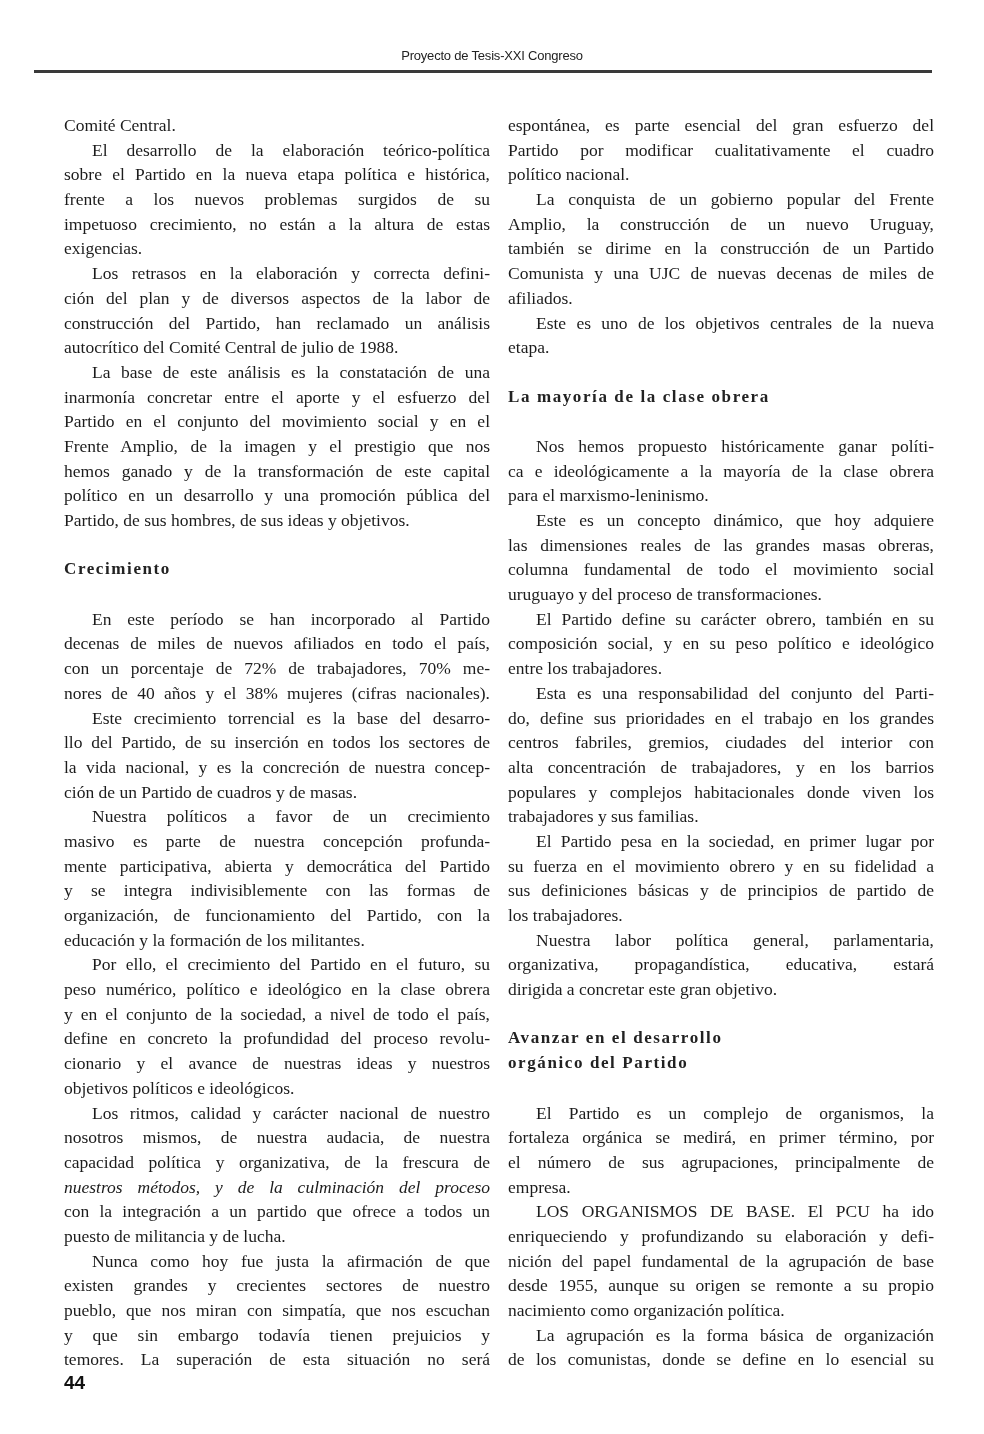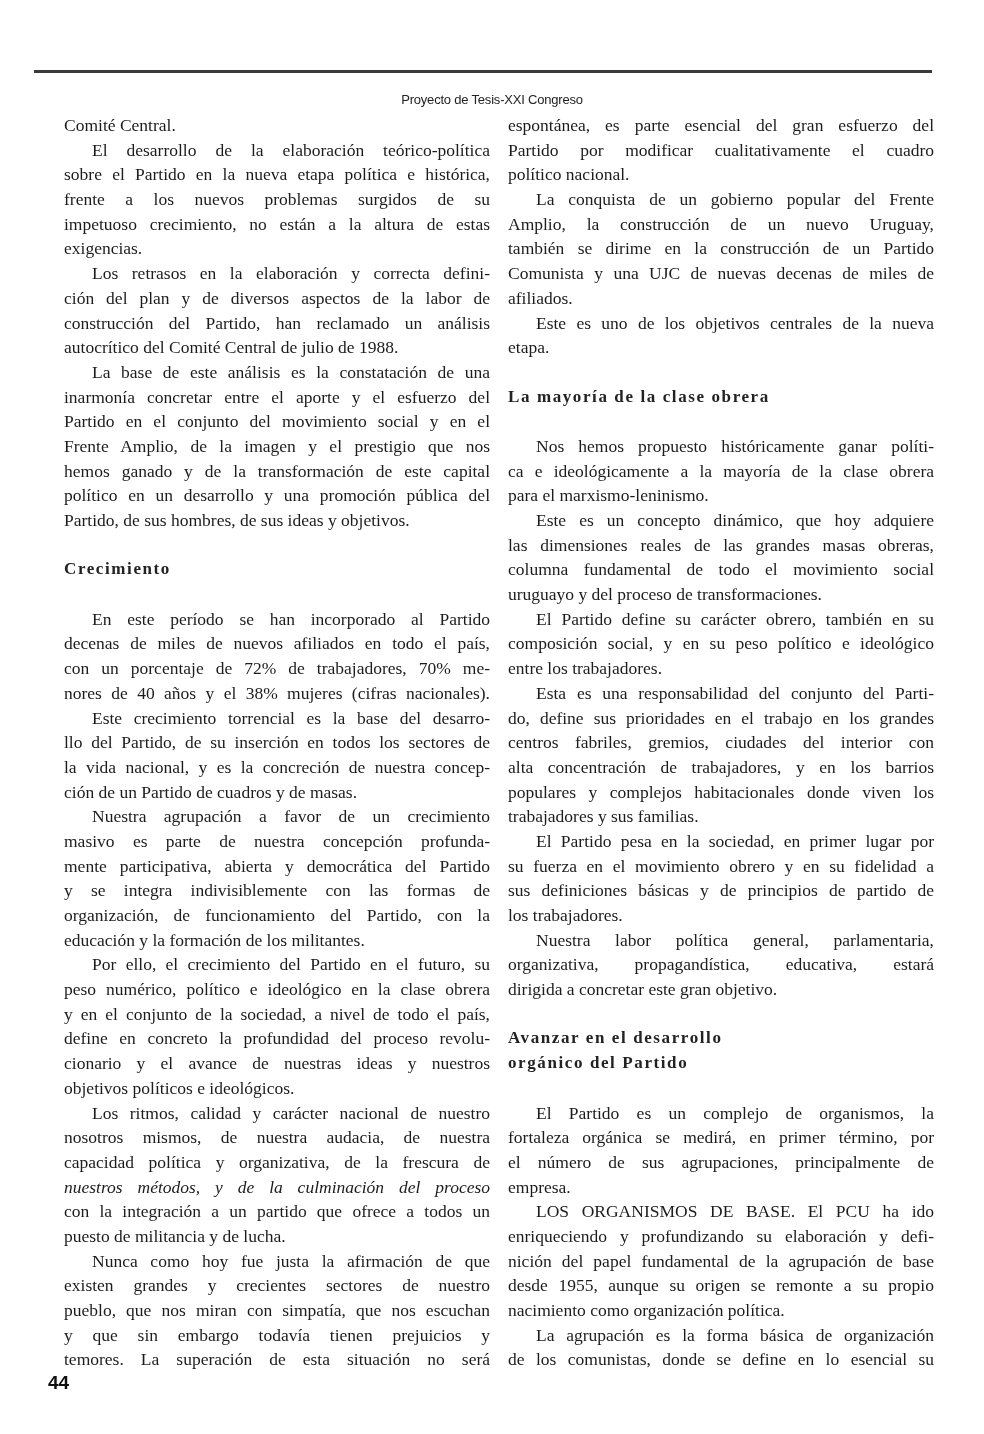--- a/index.html
+++ b/index.html
@@ -1,19 +1,19 @@
 <!DOCTYPE html>
 <html><head>
 <meta charset="utf-8">
 <style>
   html, body { margin: 0; padding: 0; background: #ffffff; }
   body { width: 984px; height: 1434px; position: relative; overflow: hidden; }
   .header {
     position: absolute; left: 0; width: 984px; top: 48px; text-align: center;
-    font-family: "Liberation Sans", sans-serif; font-size: 13px; color: #222; letter-spacing: -0.2px; margin-top: 44px;
+    font-family: "Liberation Sans", sans-serif; font-size: 13px; color: #222; letter-spacing: -0.2px;
   }
   .rule {
     position: absolute; left: 34px; width: 898px; top: 70px; height: 3px;
     background: #3a3a3a;
   }
   .col { position: absolute; top: 93px; width: 426px; margin-top: 20px; }
   .col.left { left: 64px; }
   .col.right { left: 508px; width: 426px; }
   .line {
     font-family: "Liberation Serif", serif; font-size: 17.5px; color: #1c1c1c;
@@ -22,21 +22,21 @@
   }
   .line.last { text-align-last: left; }
   .line.indent { padding-left: 28px; }
   .line.italic { font-style: italic; }
   .gap { height: 24.7px; }
   .heading {
     font-family: Liberation Serif, serif; font-weight: bold; font-size: 17px;
     letter-spacing: 1.6px; color: #222; height: 24.7px; line-height: 24.7px; white-space: nowrap;
   }
   .pagenum {
-    position: absolute; left: 48px; top: 1372px;
+    position: absolute; left: 64px; top: 1372px;
     font-family: "Liberation Sans", sans-serif; font-weight: bold; font-size: 19px; color: #111;
   }
 </style>
 </head>
 <body>
 
 <div class="header">Proyecto de Tesis-XXI Congreso</div>
 <div class="rule"></div>
 
 <div class="col left">
@@ -61,21 +61,21 @@
     <div class="heading">Crecimiento</div>
     <div class="gap"></div>
     <div class="line indent">En este período se han incorporado al Partido</div>
     <div class="line">decenas de miles de nuevos afiliados en todo el país,</div>
     <div class="line">con un porcentaje de 72% de trabajadores, 70% me-</div>
     <div class="line">nores de 40 años y el 38% mujeres (cifras nacionales).</div>
     <div class="line indent">Este crecimiento torrencial es la base del desarro-</div>
     <div class="line">llo del Partido, de su inserción en todos los sectores de</div>
     <div class="line">la vida nacional, y es la concreción de nuestra concep-</div>
     <div class="line last">ción de un Partido de cuadros y de masas.</div>
-    <div class="line indent">Nuestra agrupación a favor de un crecimiento</div>
+    <div class="line indent">Nuestra políticos a favor de un crecimiento</div>
     <div class="line">masivo es parte de nuestra concepción profunda-</div>
     <div class="line">mente participativa, abierta y democrática del Partido</div>
     <div class="line">y se integra indivisiblemente con las formas de</div>
     <div class="line">organización, de funcionamiento del Partido, con la</div>
     <div class="line last">educación y la formación de los militantes.</div>
     <div class="line indent">Por ello, el crecimiento del Partido en el futuro, su</div>
     <div class="line">peso numérico, político e ideológico en la clase obrera</div>
     <div class="line">y en el conjunto de la sociedad, a nivel de todo el país,</div>
     <div class="line">define en concreto la profundidad del proceso revolu-</div>
     <div class="line">cionario y el avance de nuestras ideas y nuestros</div>

